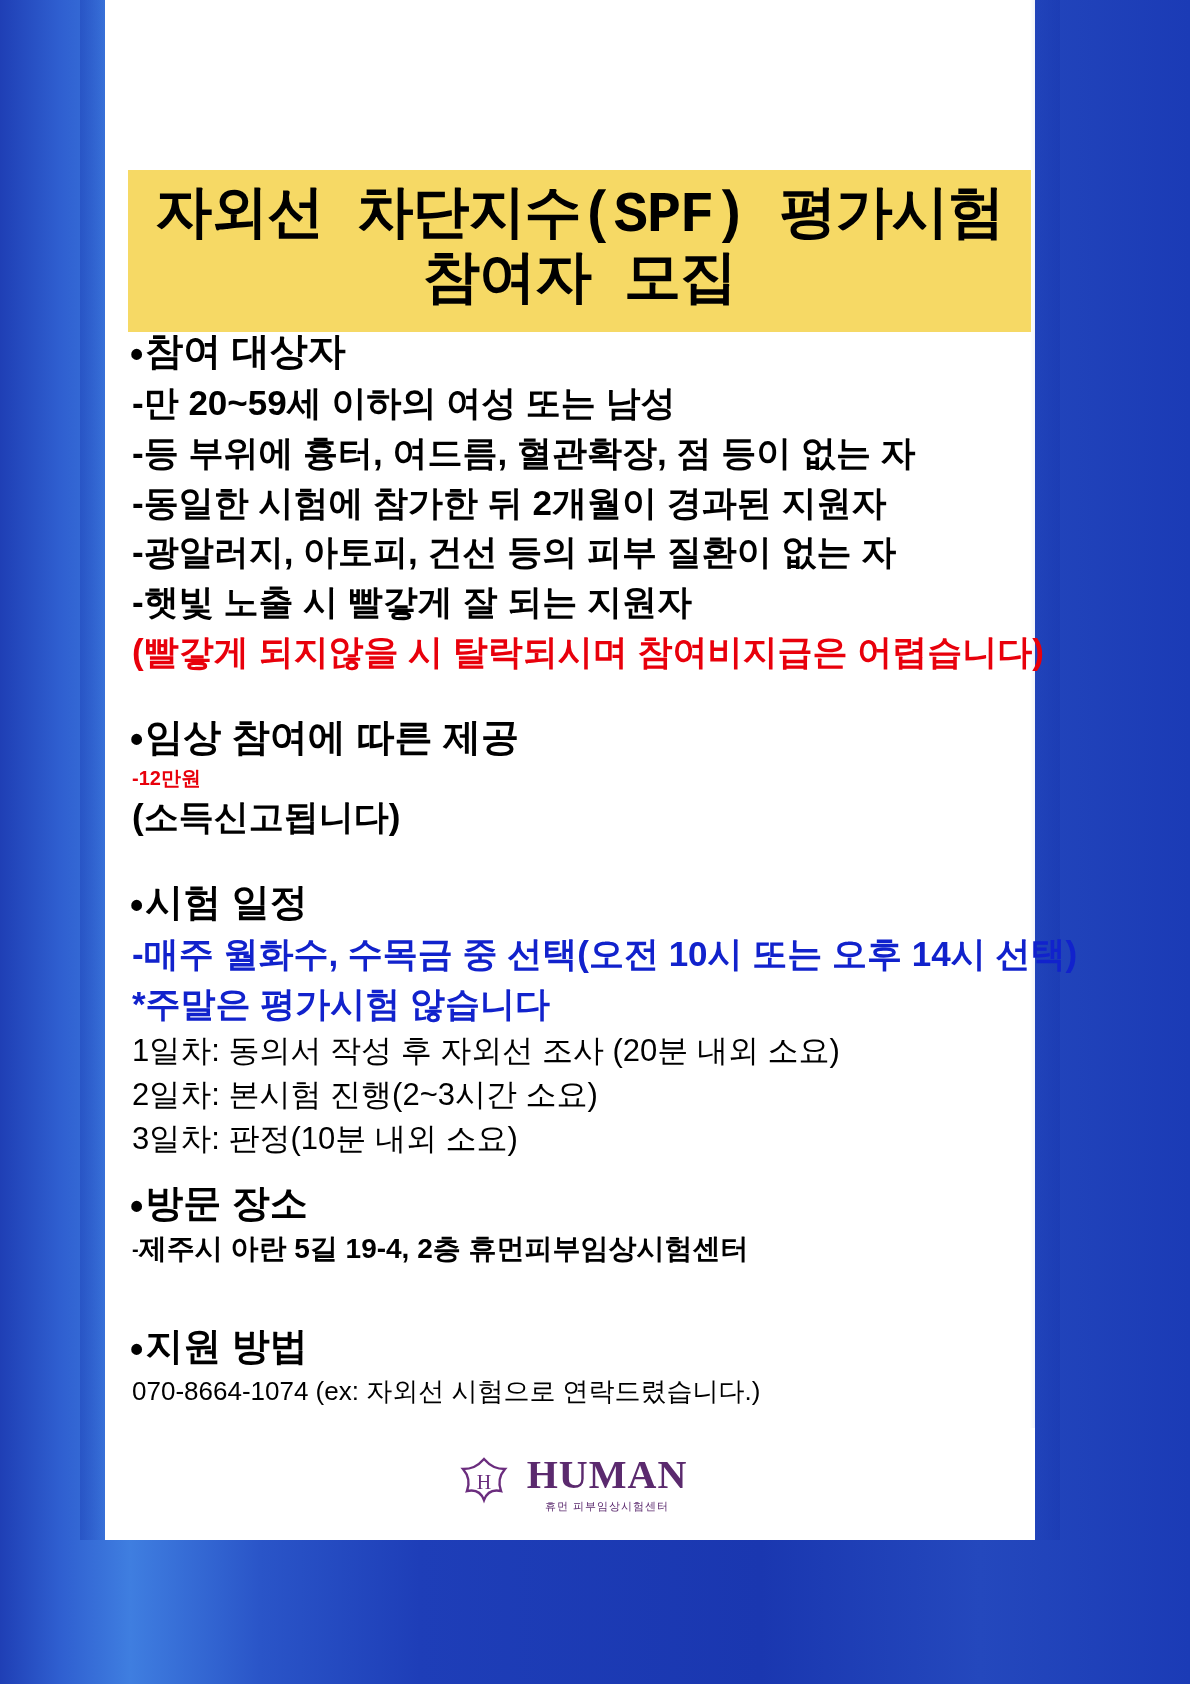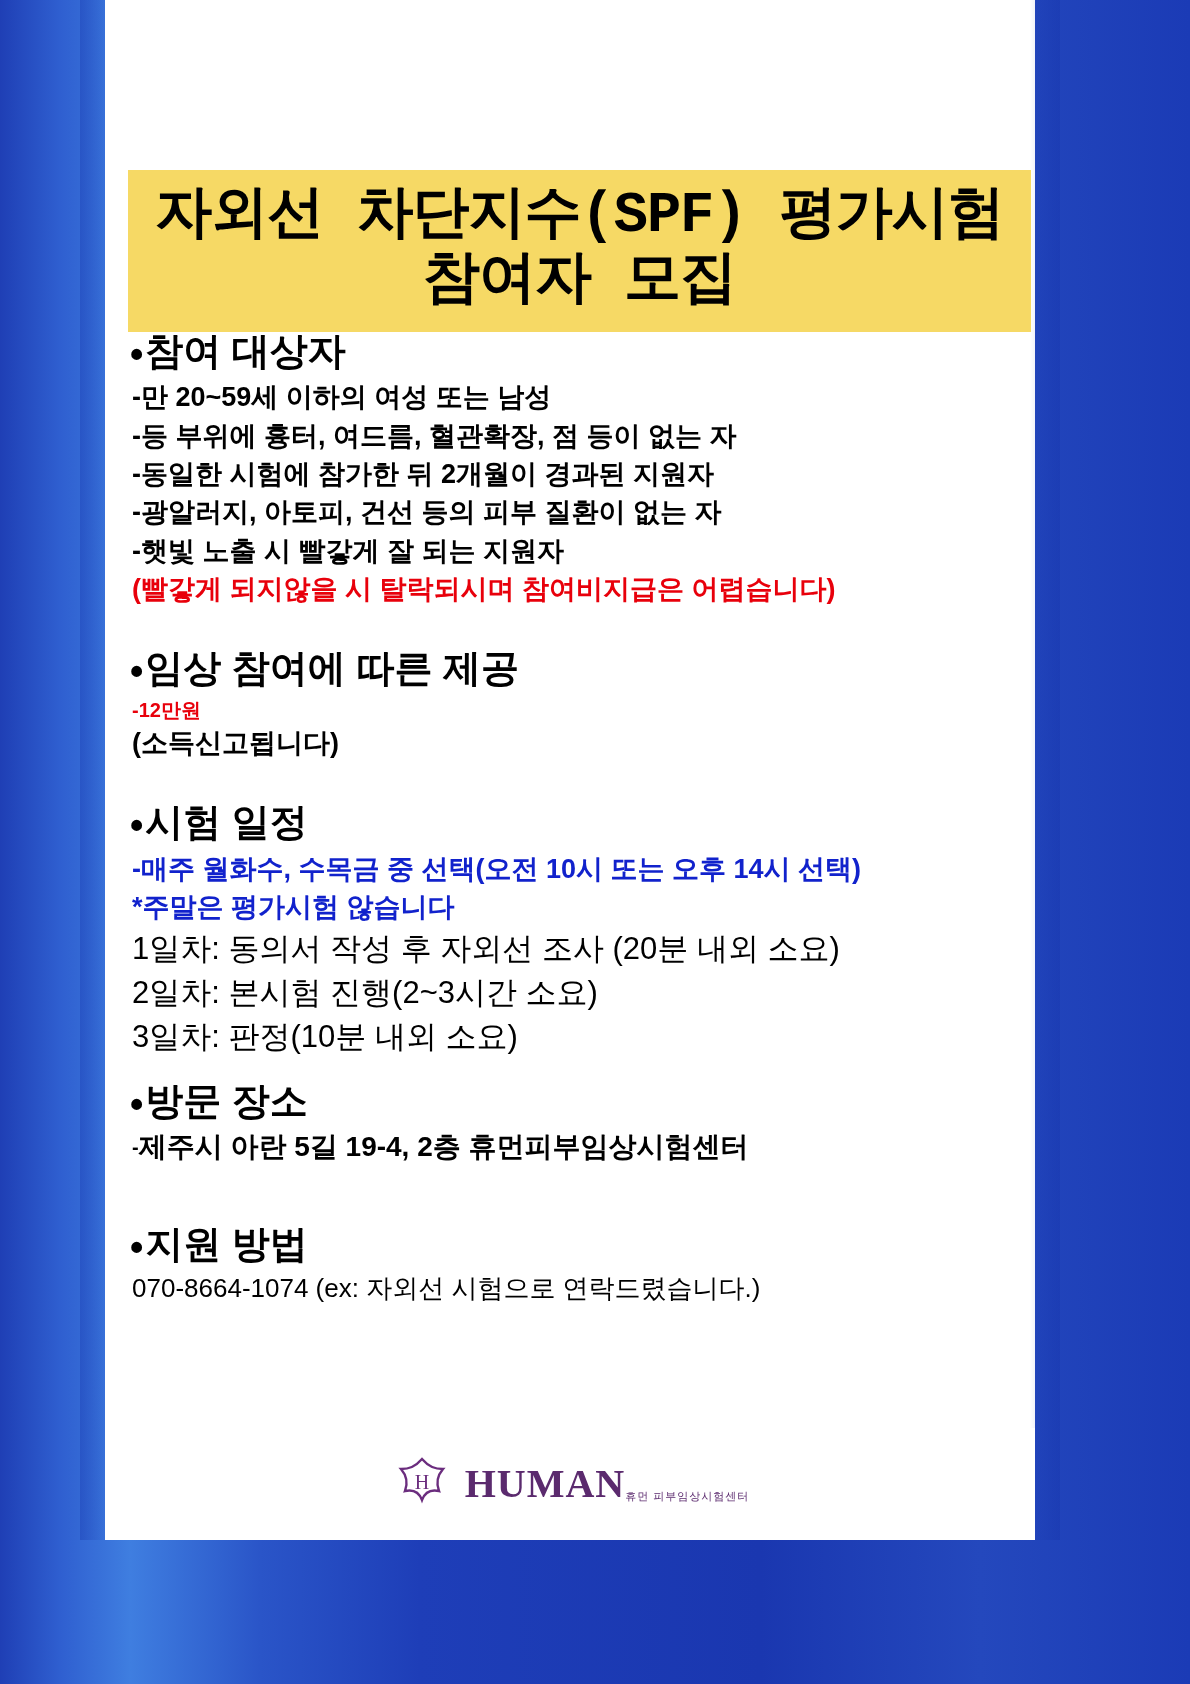--- a/index.html
+++ b/index.html
@@ -90,21 +90,21 @@
   }
   .heading .dot {
     display: inline-block;
     font-size: 38px;
     line-height: 1;
     vertical-align: middle;
     margin-right: 2px;
   }
 
   .line {
-    font-size: 27px;
+    font-size: 35px;
     font-weight: bold;
     color: #000;
     line-height: 1.42;
     padding-left: 4px;
     white-space: nowrap;
   }
   .line.red { color: #e8000b; }
   .line.blue { color: #1122cc; }
   .line.small {
     font-size: 31px;
@@ -154,22 +154,22 @@
     align-items: center;
     gap: 12px;
   }
   .logo-mark {
     width: 62px;
     height: 62px;
     position: relative;
   }
   .logo-text {
     display: flex;
-    flex-direction: row;
-    align-items: flex-end;
+    flex-direction: column;
+    align-items: center;
   }
   .logo-title {
     font-family: "Liberation Serif", serif;
     font-size: 40px;
     font-weight: bold;
     color: #5b2a6e;
     letter-spacing: 1px;
     line-height: 1;
   }
   .logo-sub {

